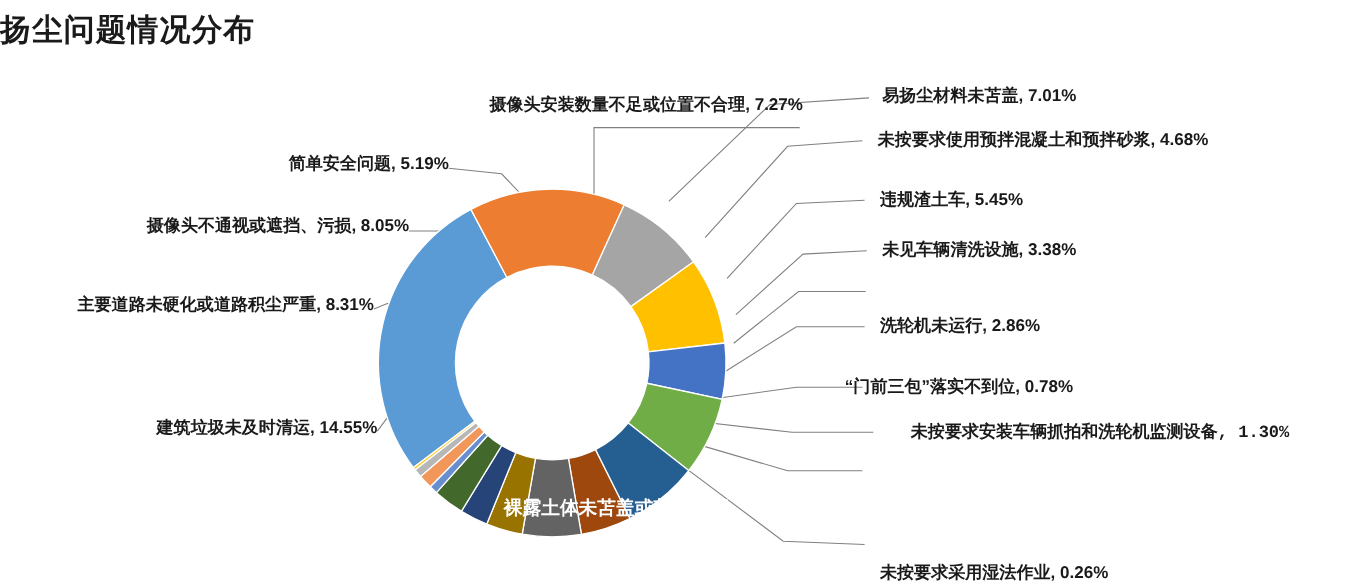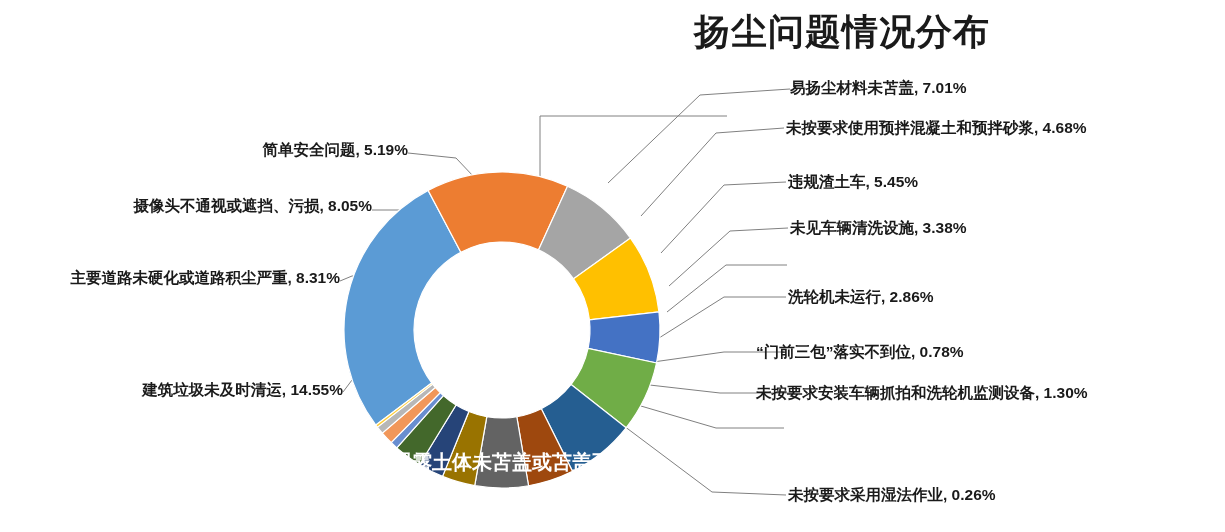--- a/index.html
+++ b/index.html
@@ -8,48 +8,48 @@
     background:#ffffff;
     font-family:"Liberation Sans","DejaVu Sans",sans-serif;
     color:#262626;
     overflow:hidden;
     position:relative;
   }
   #chart-root{position:absolute;left:0;top:0;width:1225px;height:532px;}
   #chart-title{
     position:absolute;
     left:0;top:8px;width:990px;
-    text-align:right;
-    font-size:36px;
+    text-align:left;
+    font-size:28px;
     font-weight:bold;
     color:#1a1a1a;
     letter-spacing:1px;
   }
   #donut-wrap{
     position:absolute;
     left:322px;top:150px;
     width:360px;height:360px;
   }
   svg#donut{display:block;}
   .lbl{
     position:absolute;
     font-size:15.5px;
     font-weight:bold;
     color:#1a1a1a;
     white-space:nowrap;
     line-height:20px;
   }
-  .lbl.right{text-align:left;}
+  .lbl.right{text-align:left;margin-left:12px;}
   .lbl.left{text-align:right;}
   .inner-lbl{
     position:absolute;
     color:#ffffff;
-    font-size:20px;
+    font-size:17px;
     font-weight:bold;
-    text-align:left;
+    text-align:right;
     line-height:20px;
     white-space:nowrap;
   }
   svg#leaders{
     position:absolute;left:0;top:0;
     width:1225px;height:532px;
     pointer-events:none;
   }
 </style>
 </head>
@@ -99,27 +99,28 @@
           <path d="M60.29393274269668 283.12350586452135 A158 158 0 0 1 55.385721952370545 277.135378244325 L110.59457931524436 234.10071699683925 A88 88 0 0 0 113.32826633770448 237.43587668403723 Z" fill="#b7b7b7" stroke="#ffffff" stroke-width="1.2"></path>
           <path d="M55.385721952370545 277.135378244325 A158 158 0 0 1 53.81558941252766 275.0867736580235 L109.7200751158382 232.9597220373802 A88 88 0 0 0 110.59457931524436 234.10071699683925 Z" fill="#ffcd33" stroke="#ffffff" stroke-width="1.2"></path>
         </g>
     </svg>
   </div>
 
   <div class="inner-lbl" style="left:392px;top:452px;width:270px;">
     <div>裸露土体未苫盖或苫盖不严</div>
   </div>
 
+  <div class="lbl left" style="left:230px;top:86px;width:500px;">摄像头安装数量不足或位置不合理, 7.27%</div>
   <div class="lbl left" style="left:-20px;top:140px;width:428px;">简单安全问题, 5.19%</div>
   <div class="lbl left" style="left:-20px;top:196px;width:392px;">摄像头不通视或遮挡、污损, 8.05%</div>
   <div class="lbl left" style="left:-20px;top:268px;width:360px;">主要道路未硬化或道路积尘严重, 8.31%</div>
   <div class="lbl left" style="left:-20px;top:380px;width:363px;">建筑垃圾未及时清运, 14.55%</div>
 
   <div class="lbl right" style="left:790px;top:78px;">易扬尘材料未苫盖, 7.01%</div>
   <div class="lbl right" style="left:786px;top:118px;">未按要求使用预拌混凝土和预拌砂浆, 4.68%</div>
   <div class="lbl right" style="left:788px;top:172px;">违规渣土车, 5.45%</div>
   <div class="lbl right" style="left:790px;top:218px;">未见车辆清洗设施, 3.38%</div>
   <div class="lbl right" style="left:788px;top:287px;">洗轮机未运行, 2.86%</div>
   <div class="lbl right" style="left:756px;top:342px;">“门前三包”落实不到位, 0.78%</div>
-  <div class="lbl right" style="left:756px;top:383px;">未按要求安装车辆抓拍和洗轮机监测设备, 1.30%</div>
-  <div class="lbl right" style="left:788px;top:485px;">未按要求采用湿法作业, 0.26%</div>
+  <div class="lbl right" style="left:816px;top:383px;font-family:Liberation Mono, monospace;">未按要求安装车辆抓拍和洗轮机监测设备, 1.30%</div>
+  <div class="lbl right" style="left:788px;top:511px;">未按要求采用湿法作业, 0.26%</div>
 
 </div>
 
 </body></html>

